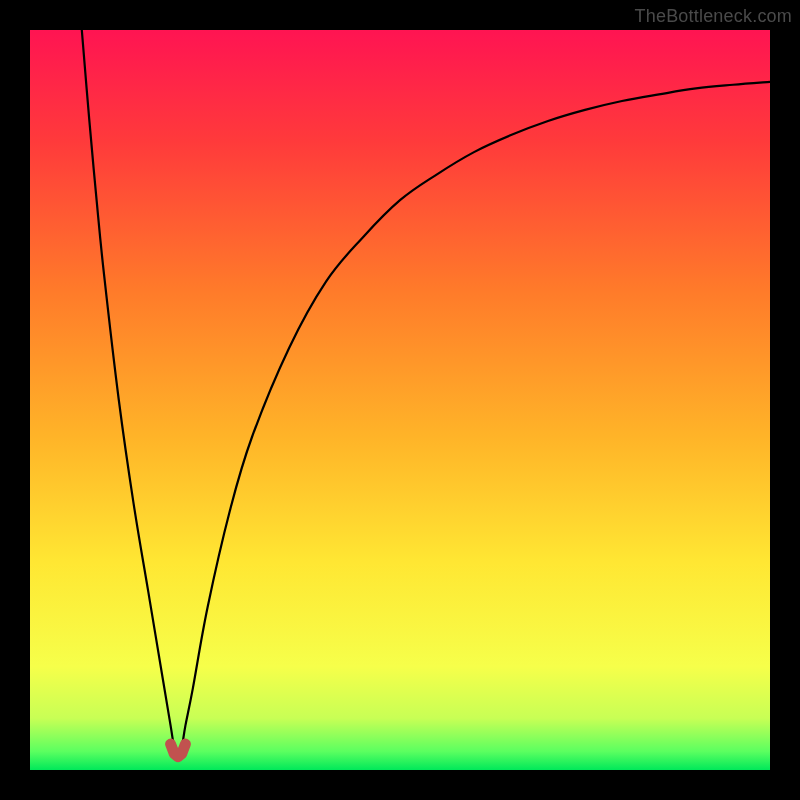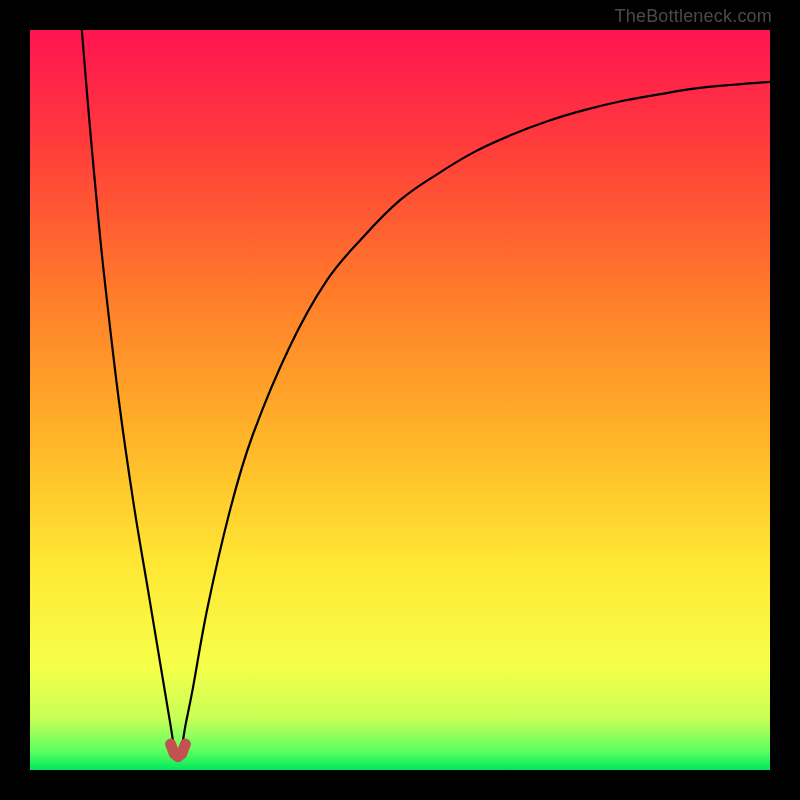--- a/index.html
+++ b/index.html
@@ -22,21 +22,21 @@
   .plot-area {
     position: absolute;
     left: 0;
     top: 0;
     width: 740px;
     height: 740px;
   }
   .watermark {
     position: absolute;
     top: 6px;
-    right: 28px;
+    right: 8px;
     color: #4a4a4a;
     font-size: 18px;
     font-weight: 500;
     letter-spacing: 0.2px;
     user-select: none;
   }
   svg {
     display: block;
   }
 </style>

